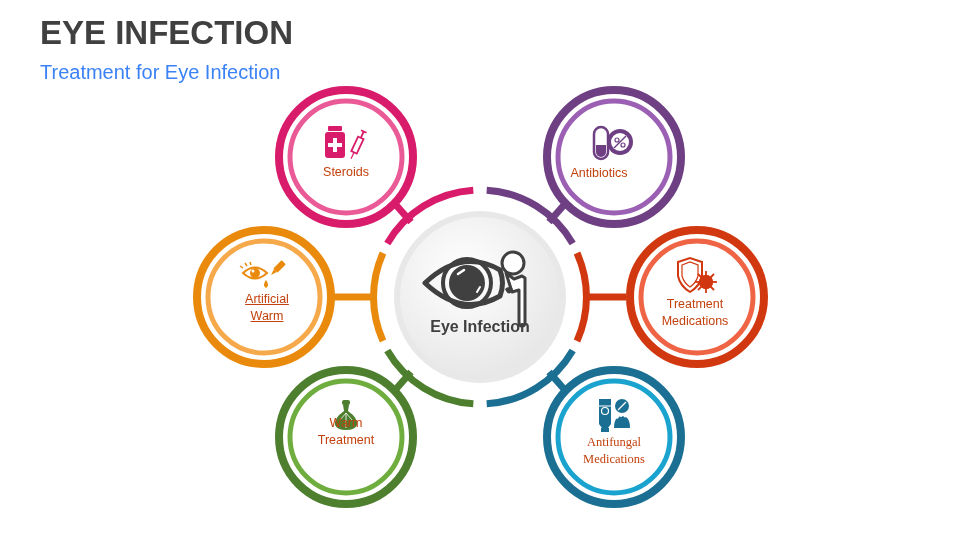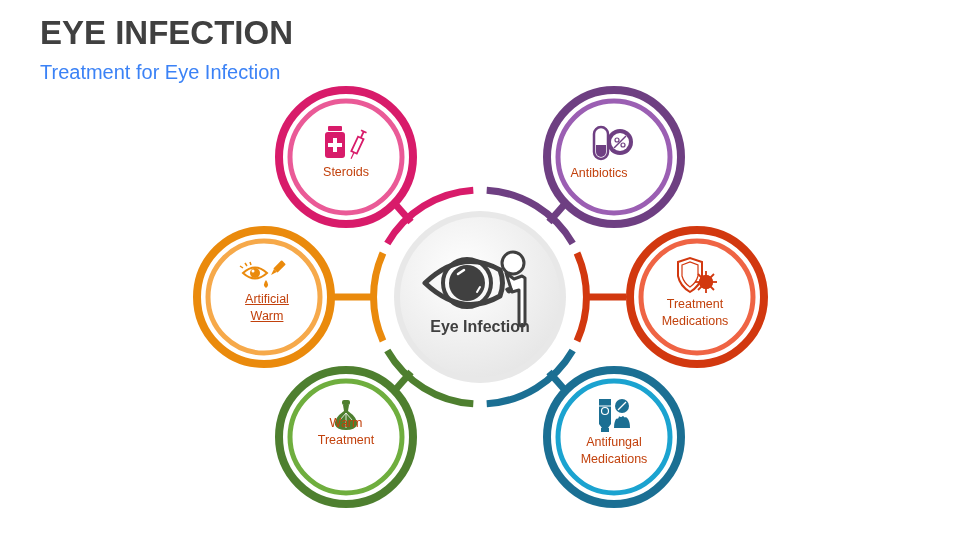--- a/index.html
+++ b/index.html
@@ -162,16 +162,16 @@
   <div>Warm</div>
 </div>
 <div class="node-label" style="left:640px; top:296px;">
   <div>Treatment</div>
   <div>Medications</div>
 </div>
 <div class="node-label" style="left:291px; top:415px;">
   <div>Warm</div>
   <div>Treatment</div>
 </div>
-<div class="node-label" style="left:559px; top:434px;">
+<div class="node-label" style="left:559px; top:434px;font-family:Liberation Serif, serif;">
   <div>Antifungal</div>
   <div>Medications</div>
 </div>
 
 </body></html>

